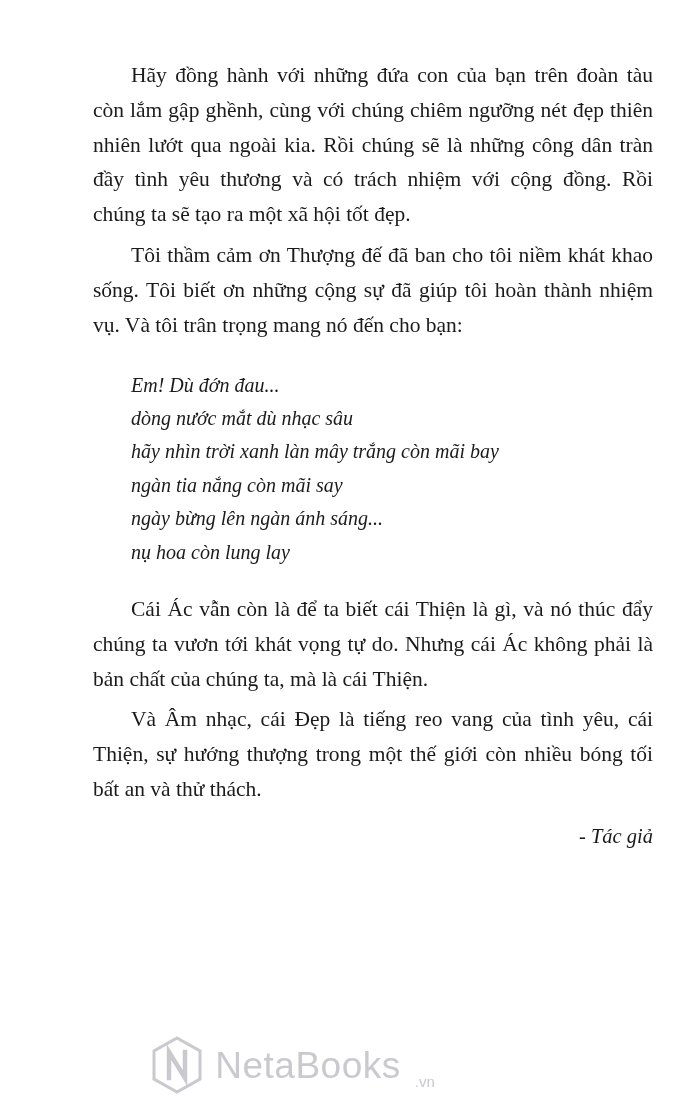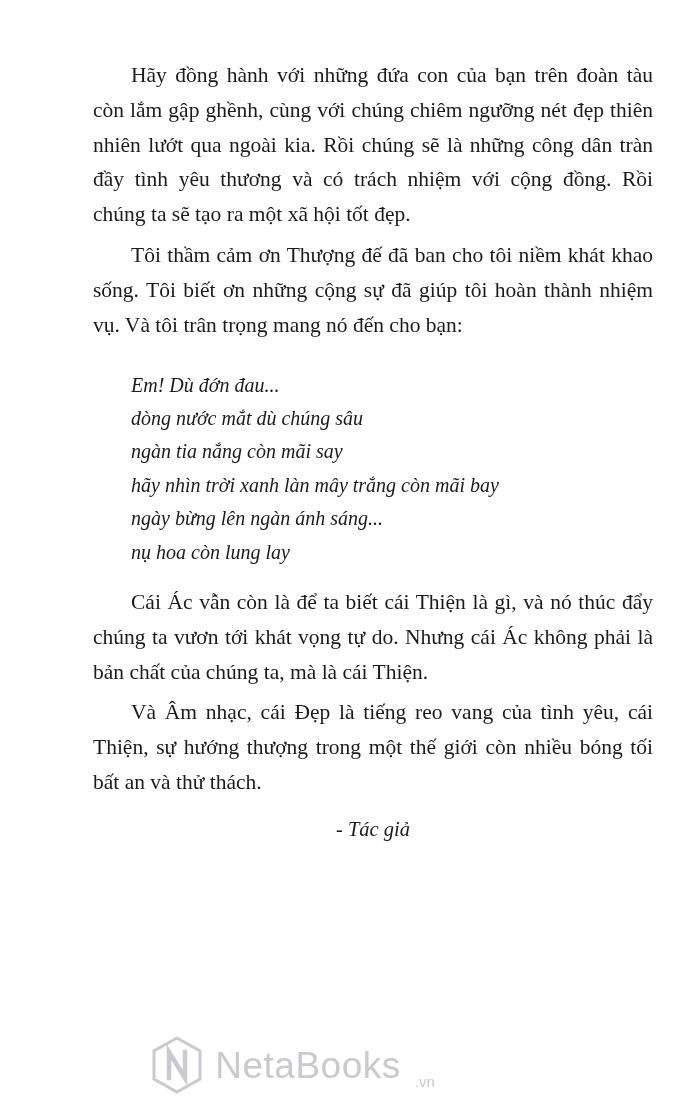--- a/index.html
+++ b/index.html
@@ -33,33 +33,33 @@
     font-size: 21.5px;
     line-height: 1.62;
     text-align: justify;
     text-indent: 38px;
     color: #1b1b1b;
   }
   p.para:last-of-type {
     margin-bottom: 0;
   }
   .poem {
-    margin: 26px 0 16px 0;
+    margin: 26px 0 23px 0;
     padding-left: 38px;
   }
   .poem .line {
     font-size: 20px;
     line-height: 1.67;
     font-style: italic;
     color: #1b1b1b;
     white-space: pre-wrap;
   }
   .signature {
     margin-top: 18px;
-    text-align: center;
+    text-align: right;
     font-size: 20.5px;
     font-style: italic;
     color: #1b1b1b;
   }
   .spacer-para {
     margin-top: 16px;
   }
   
   .watermark {
     position: absolute;
@@ -101,23 +101,23 @@
 
 <div class="page">
 
   <div class="content">
 
     <p class="para">Hãy đồng hành với những đứa con của bạn trên đoàn tàu còn lắm gập ghềnh, cùng với chúng chiêm ngưỡng nét đẹp thiên nhiên lướt qua ngoài kia. Rồi chúng sẽ là những công dân tràn đầy tình yêu thương và có trách nhiệm với cộng đồng. Rồi chúng ta sẽ tạo ra một xã hội tốt đẹp.</p>
     <p class="para spacer-para">Tôi thầm cảm ơn Thượng đế đã ban cho tôi niềm khát khao sống. Tôi biết ơn những cộng sự đã giúp tôi hoàn thành nhiệm vụ. Và tôi trân trọng mang nó đến cho bạn:</p>
 
     <div class="poem">
       <div class="line">Em! Dù đớn đau...</div>
-      <div class="line">dòng nước mắt dù chúng sâu</div>
+      <div class="line">dòng nước mắt dù nhạc sâu</div>
+      <div class="line">hãy nhìn trời xanh làn mây trắng còn mãi bay</div>
       <div class="line">ngàn tia nắng còn mãi say</div>
-      <div class="line">hãy nhìn trời xanh làn mây trắng còn mãi bay</div>
       <div class="line">ngày bừng lên ngàn ánh sáng...</div>
       <div class="line">nụ hoa còn lung lay</div>
     </div>
 
     <p class="para">Cái Ác vẫn còn là để ta biết cái Thiện là gì, và nó thúc đẩy chúng ta vươn tới khát vọng tự do. Nhưng cái Ác không phải là bản chất của chúng ta, mà là cái Thiện.</p>
     <p class="para spacer-para">Và Âm nhạc, cái Đẹp là tiếng reo vang của tình yêu, cái Thiện, sự hướng thượng trong một thế giới còn nhiều bóng tối bất an và thử thách.</p>
 
     <div class="signature">- Tác giả</div>
   </div>
 

